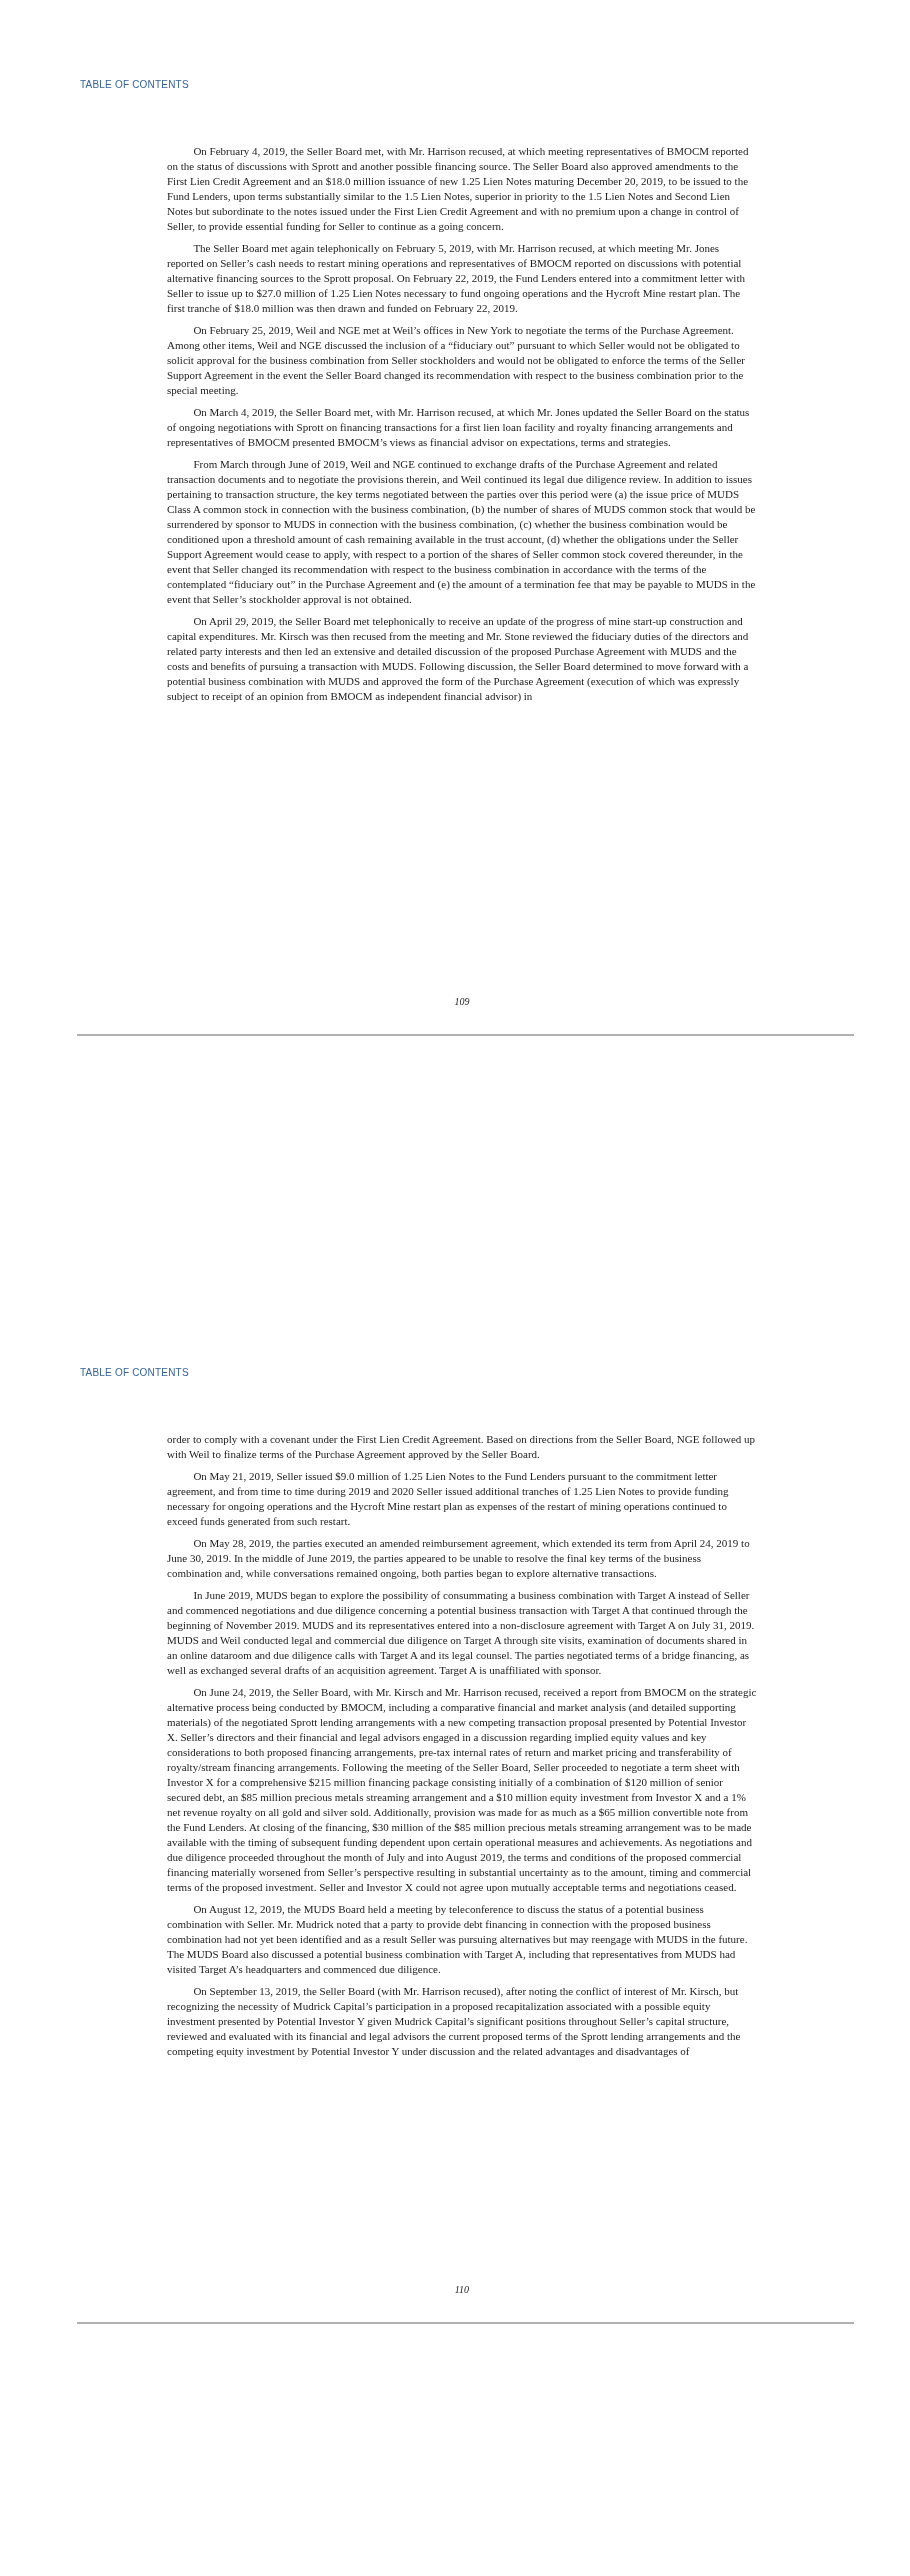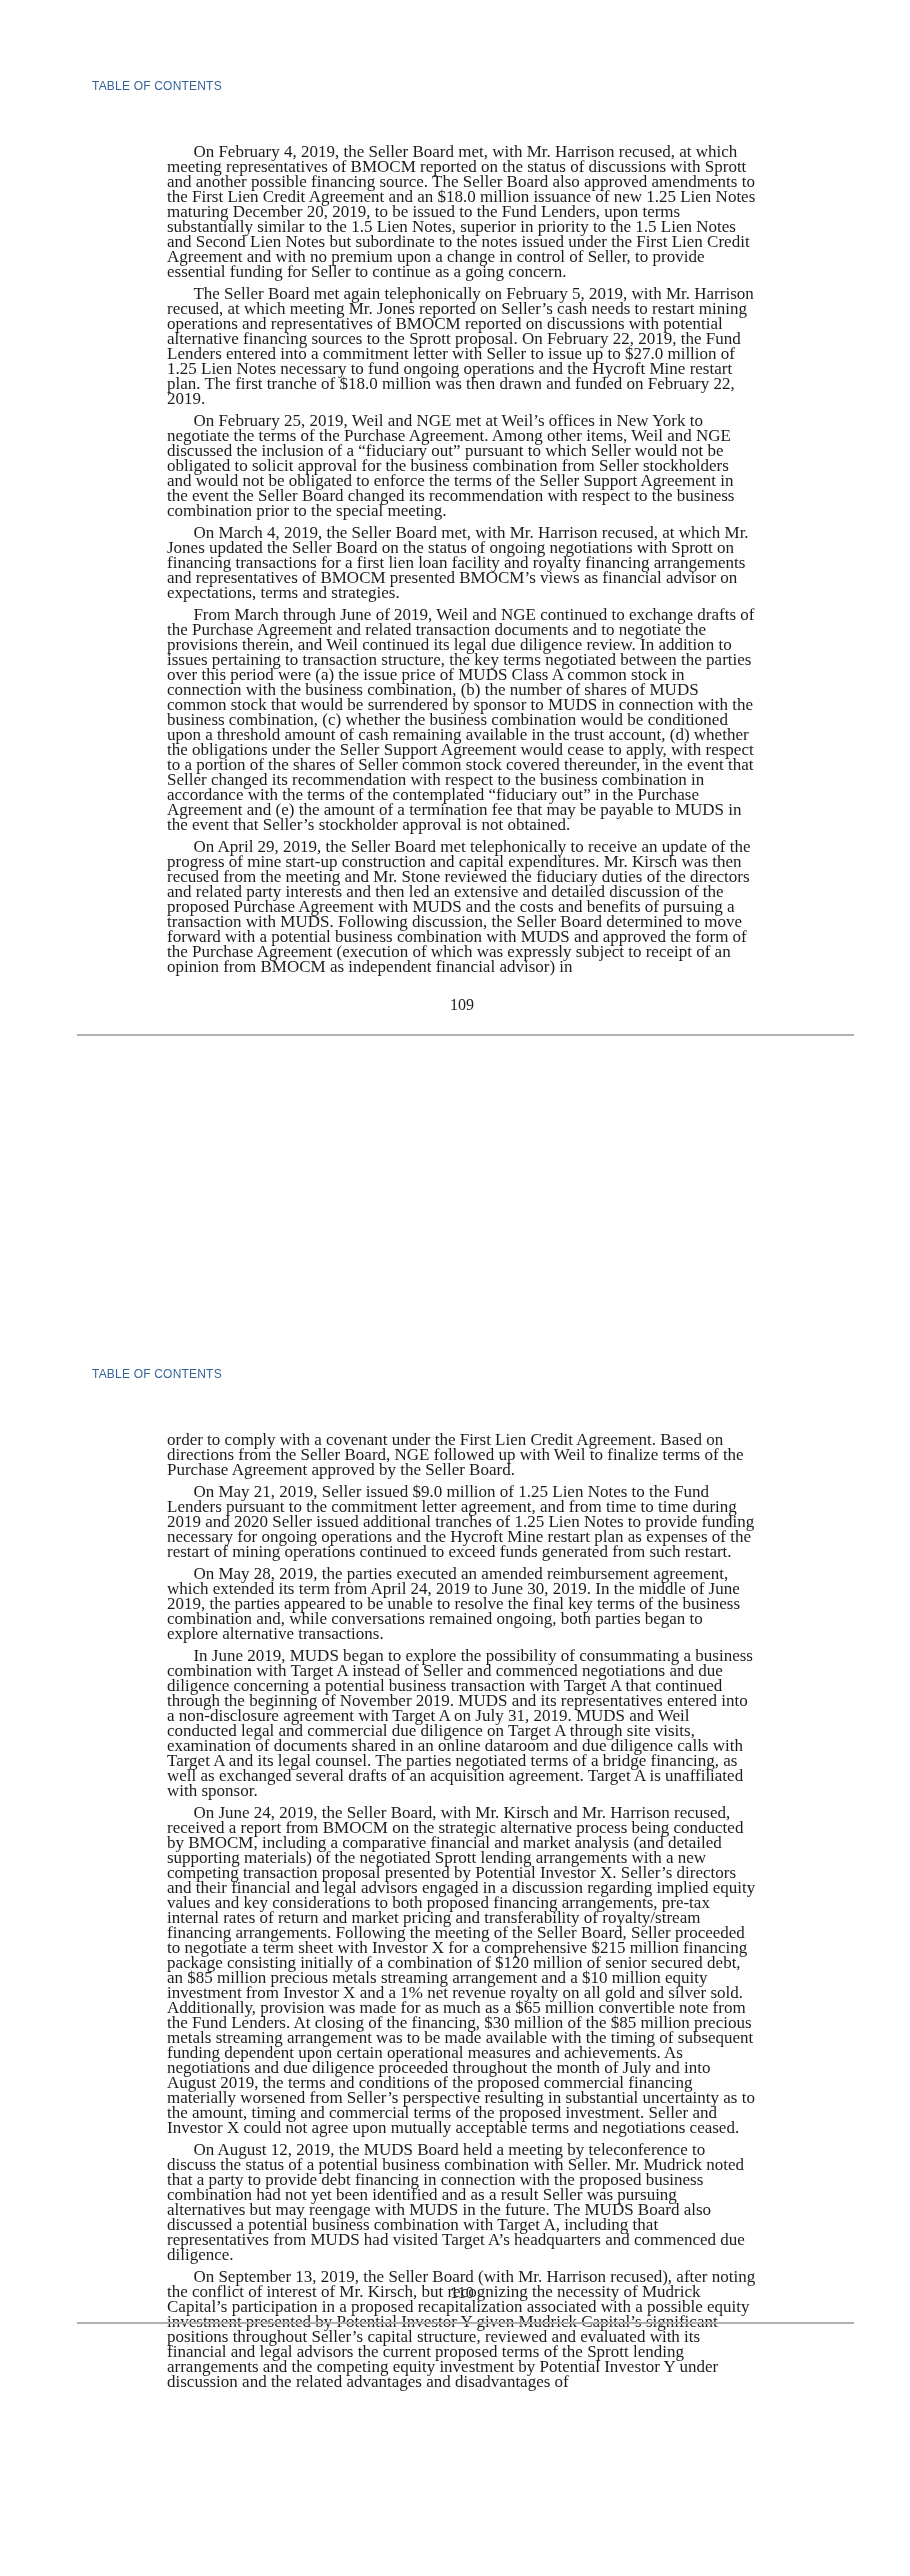--- a/index.html
+++ b/index.html
@@ -15,54 +15,55 @@
     left: 0;
     width: 911px;
     height: 1288px;
     background: #ffffff;
   }
   .sheet-1 { top: 0; }
   .sheet-2 { top: 1288px; }
 
   .toc-link {
     position: absolute;
-    left: 92px;
+    left: 80px;
     top: 79px;
     font-family: "Liberation Sans", sans-serif;
-    font-size: 12px;
+    font-size: 10px;
     letter-spacing: 0.2px;
     color: #35639d;
     text-decoration: none;
     cursor: pointer;
     white-space: nowrap;
   }
 
   .body-text {
     position: absolute;
     left: 167px;
     top: 144px;
     width: 590px;
     font-family: "Liberation Serif", serif;
-    font-size: 17px;
+    font-size: 11px;
     line-height: 15px;
     color: #1c1c1c;
     text-align: left;
   }
   .body-text p { margin: 0 0 7px 0; }
   .body-text p.indent { text-indent: 26.4px; }
 
   .page-number {
     position: absolute;
     left: 167px;
     width: 590px;
     top: 996px;
     text-align: center;
     font-family: "Liberation Serif", serif;
-    font-size: 16px;
+    font-size: 10px;
     color: #1c1c1c;
+    font-style: italic;
   }
 
   .rule {
     position: absolute;
     left: 77px;
     top: 1034px;
     width: 777px;
     height: 1.9px;
     background: #b1b1b1;
   }

